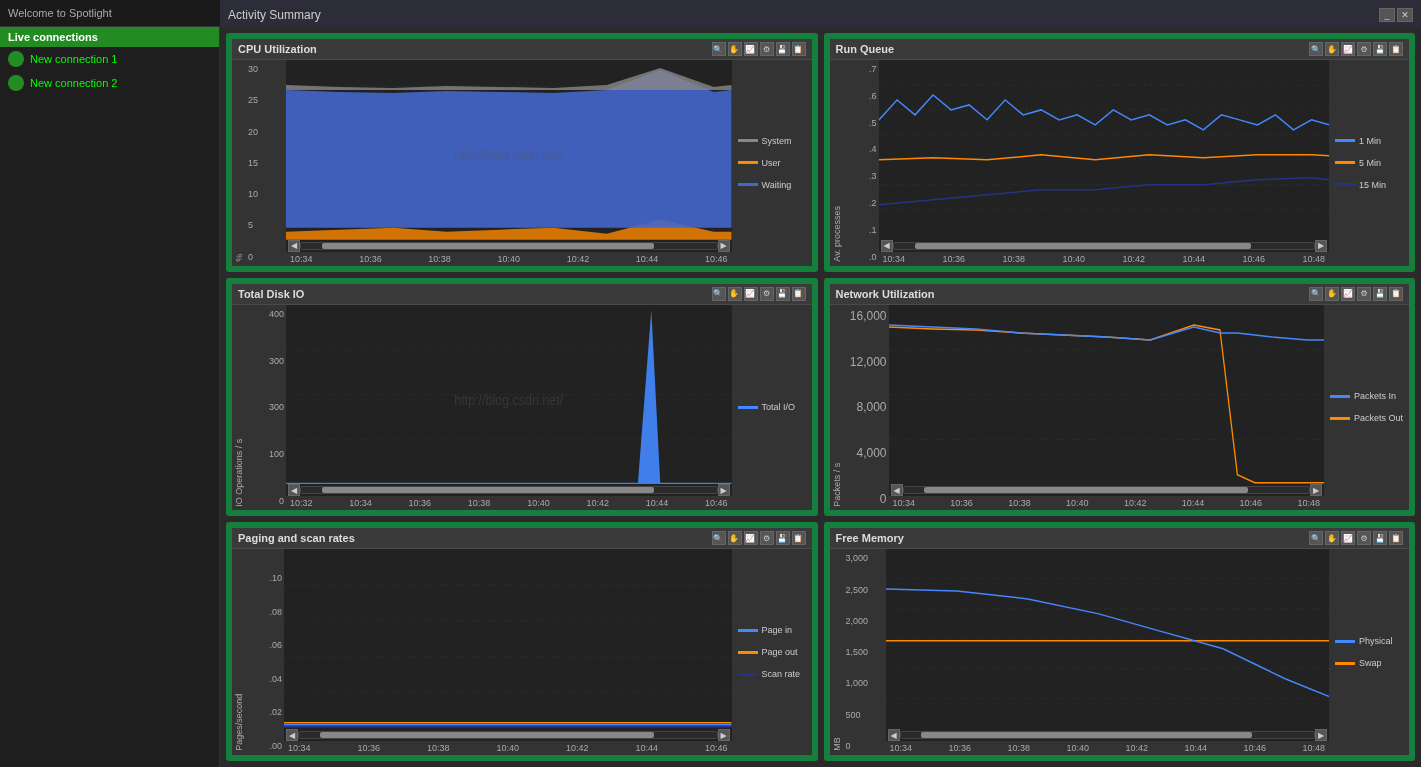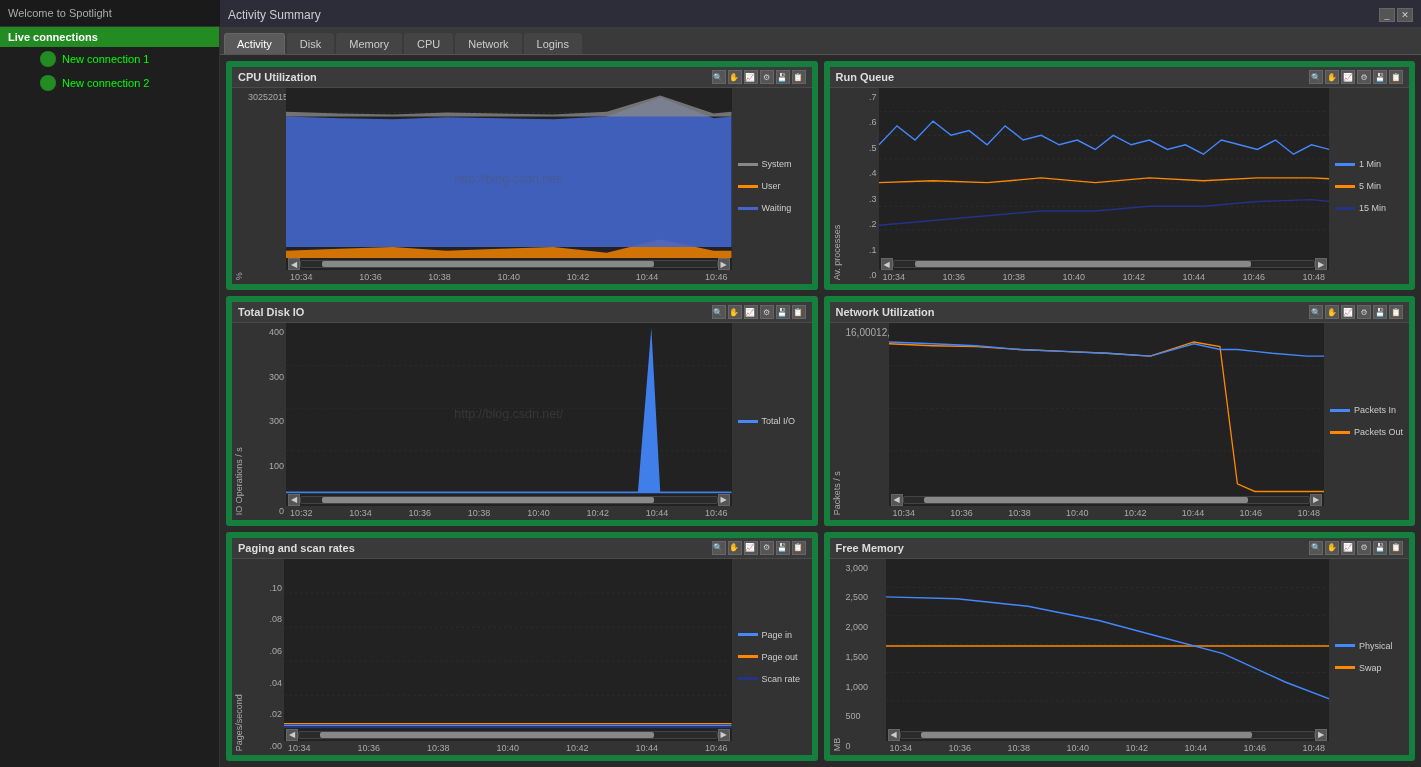--- a/index.html
+++ b/index.html
@@ -11,21 +11,21 @@
     .top-bar-right { flex: 1; background: #2d2d3a; display: flex; align-items: center; padding: 15px 8px; color: #ccc; font-size: 12px; border-bottom: 4px solid #84cc16; justify-content: space-between; }
     .top-bar-controls { display: flex; gap: 2px; }
     .win-btn { width: 16px; height: 14px; background: #555; border: 1px solid #666; cursor: pointer; font-size: 9px; display: flex; align-items: center; justify-content: center; color: #ccc; }
 
     
     .main { display: flex; flex: 1; }
 
     
     .sidebar { width: 220px; background: #1e1e1e; border-right: 1px solid #333; }
     .sidebar-live { background: #228B22; color: #fff; padding: 4px 8px; font-size: 11px; font-weight: bold; }
-    .sidebar-item { display: flex; align-items: center; padding: 4px 8px; color: #00ff00; font-size: 11px; cursor: pointer; margin-left: 32px; }
+    .sidebar-item { display: flex; align-items: center; padding: 4px 8px; color: #00ff00; font-size: 11px; cursor: pointer; }
     .sidebar-icon { width: 16px; height: 16px; margin-right: 6px; background: #228B22; border-radius: 50%; display: inline-block; flex-shrink: 0; }
 
     
     .content { flex: 1; background: #2a2a2a; display: flex; flex-direction: column; }
 
     
     .tabs { display: flex; background: #3a3a3a; border-bottom: 1px solid #555; padding: 0 4px; height: 28px; align-items: flex-end; }
     .tab { padding: 4px 12px; font-size: 11px; cursor: pointer; border: 1px solid transparent; border-bottom: none; color: #ccc; background: #444; margin-right: 2px; border-radius: 3px 3px 0 0; }
     .tab.active { background: #5a5a5a; color: #fff; border-color: #666; }
 
@@ -79,46 +79,38 @@
       <span>New connection 1</span>
     </div>
     <div class="sidebar-item">
       <span class="sidebar-icon"></span>
       <span>New connection 2</span>
     </div>
   </div>
 
   <div class="content">
 
-    <div class="tabs">
-      <div class="tab active">Activity</div>
-      <div class="tab">Disk</div>
-      <div class="tab">Memory</div>
-      <div class="tab">CPU</div>
-      <div class="tab">Network</div>
-      <div class="tab">Logins</div>
-    </div>
 
     <div class="charts-grid">
 
       <div class="chart-panel">
         <div class="chart-header">
           <span class="chart-title">CPU Utilization</span>
           <div class="chart-toolbar">
             <div class="chart-btn">🔍</div>
             <div class="chart-btn">✋</div>
             <div class="chart-btn">📈</div>
             <div class="chart-btn">⚙</div>
             <div class="chart-btn">💾</div>
             <div class="chart-btn">📋</div>
           </div>
         </div>
         <div class="chart-body">
           <div class="chart-yaxis-title">%</div>
-          <div style="display:flex; flex-direction:row; width:40px; justify-content:space-between; padding:4px 2px; font-size:9px; color:#aaa; text-align:center;">
+          <div style="display:flex; flex-direction:column; width:40px; justify-content:space-between; padding:4px 2px; font-size:9px; color:#aaa; text-align:left;">
             <span>30</span>
             <span>25</span>
             <span>20</span>
             <span>15</span>
             <span>10</span>
             <span>5</span>
             <span>0</span>
           </div>
           <div class="chart-area">
             <div class="chart-svg-container">
@@ -317,21 +309,21 @@
             <div class="chart-btn">🔍</div>
             <div class="chart-btn">✋</div>
             <div class="chart-btn">📈</div>
             <div class="chart-btn">⚙</div>
             <div class="chart-btn">💾</div>
             <div class="chart-btn">📋</div>
           </div>
         </div>
         <div class="chart-body">
           <div class="chart-yaxis-title">Packets / s</div>
-          <div style="display:flex; flex-direction:row; width:45px; justify-content:space-between; padding:4px 2px; font-size:10px; color:#aaa; text-align:right;">
+          <div style="display:flex; flex-direction:column; width:45px; justify-content:space-between; padding:4px 2px; font-size:12px; color:#aaa; text-align:right;">
             <span>16,000</span>
             <span>12,000</span>
             <span>8,000</span>
             <span>4,000</span>
             <span>0</span>
           </div>
           <div class="chart-area">
             <div class="chart-svg-container">
               <svg viewBox="0 0 500 180" preserveAspectRatio="none" style="background:#222;">
                 <line x1="0" y1="45" x2="500" y2="45" stroke="#3a3a3a" stroke-width="0.5" stroke-dasharray="3,3"></line>

